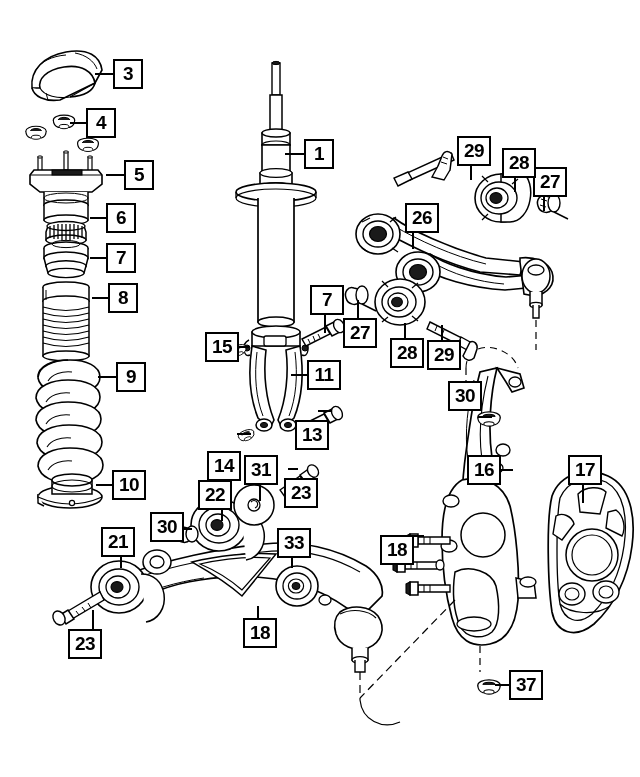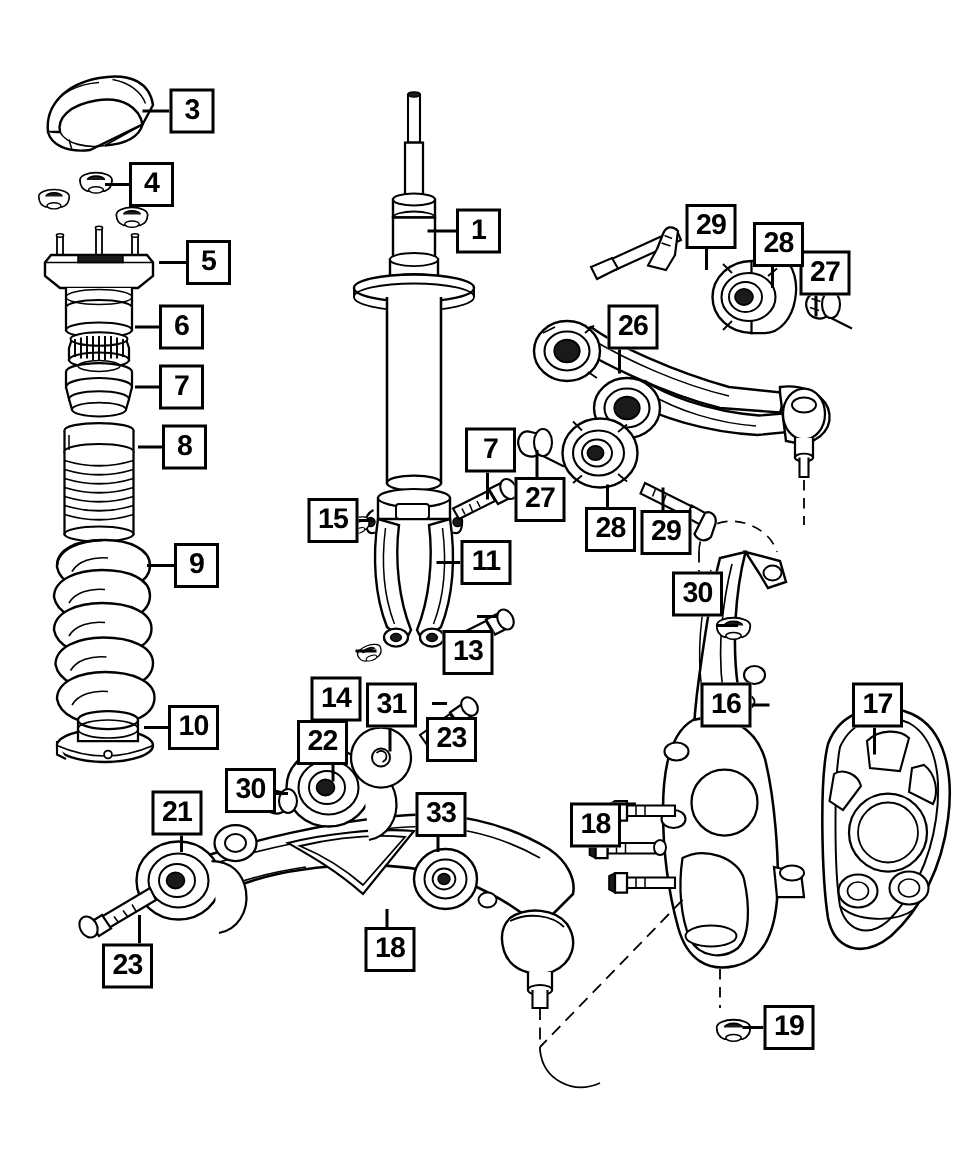--- a/index.html
+++ b/index.html
@@ -507,21 +507,21 @@
       <div class="callout w2" style="left: 150px; top: 512px;">30</div>
       <div class="leader" style="left: 120px; top: 552px; width: 2px; height: 16px;"></div>
       <div class="callout w2" style="left: 101px; top: 527px;">21</div>
       <div class="leader" style="left: 221px; top: 505px; width: 2px; height: 16px;"></div>
       <div class="callout w2" style="left: 198px; top: 480px;">22</div>
       <div class="leader" style="left: 288px; top: 468px; width: 10px; height: 2px;"></div>
       <div class="callout w2" style="left: 284px; top: 478px;">23</div>
       <div class="leader" style="left: 92px; top: 610px; width: 2px; height: 19px;"></div>
       <div class="callout w2" style="left: 68px; top: 629px;">23</div>
       <div class="leader" style="left: 495px; top: 684px; width: 14px; height: 2px;"></div>
-      <div class="callout w2" style="left: 509px; top: 670px;">19</div>
+      <div class="callout w2" style="left: 509px; top: 670px;">37</div>
       <div class="leader" style="left: 291px; top: 552px; width: 2px; height: 16px;"></div>
       <div class="callout w2" style="left: 277px; top: 528px;">33</div>
       <div class="leader" style="left: 412px; top: 231px; width: 2px; height: 18px;"></div>
       <div class="callout w2" style="left: 405px; top: 203px;">26</div>
       <div class="leader" style="left: 543px; top: 195px; width: 2px; height: 16px;"></div>
       <div class="callout w2" style="left: 533px; top: 167px;">27</div>
       <div class="leader" style="left: 357px; top: 300px; width: 2px; height: 18px;"></div>
       <div class="callout w2" style="left: 343px; top: 318px;">27</div>
       <div class="leader" style="left: 514px; top: 176px; width: 2px; height: 16px;"></div>
       <div class="callout w2" style="left: 502px; top: 148px;">28</div>

